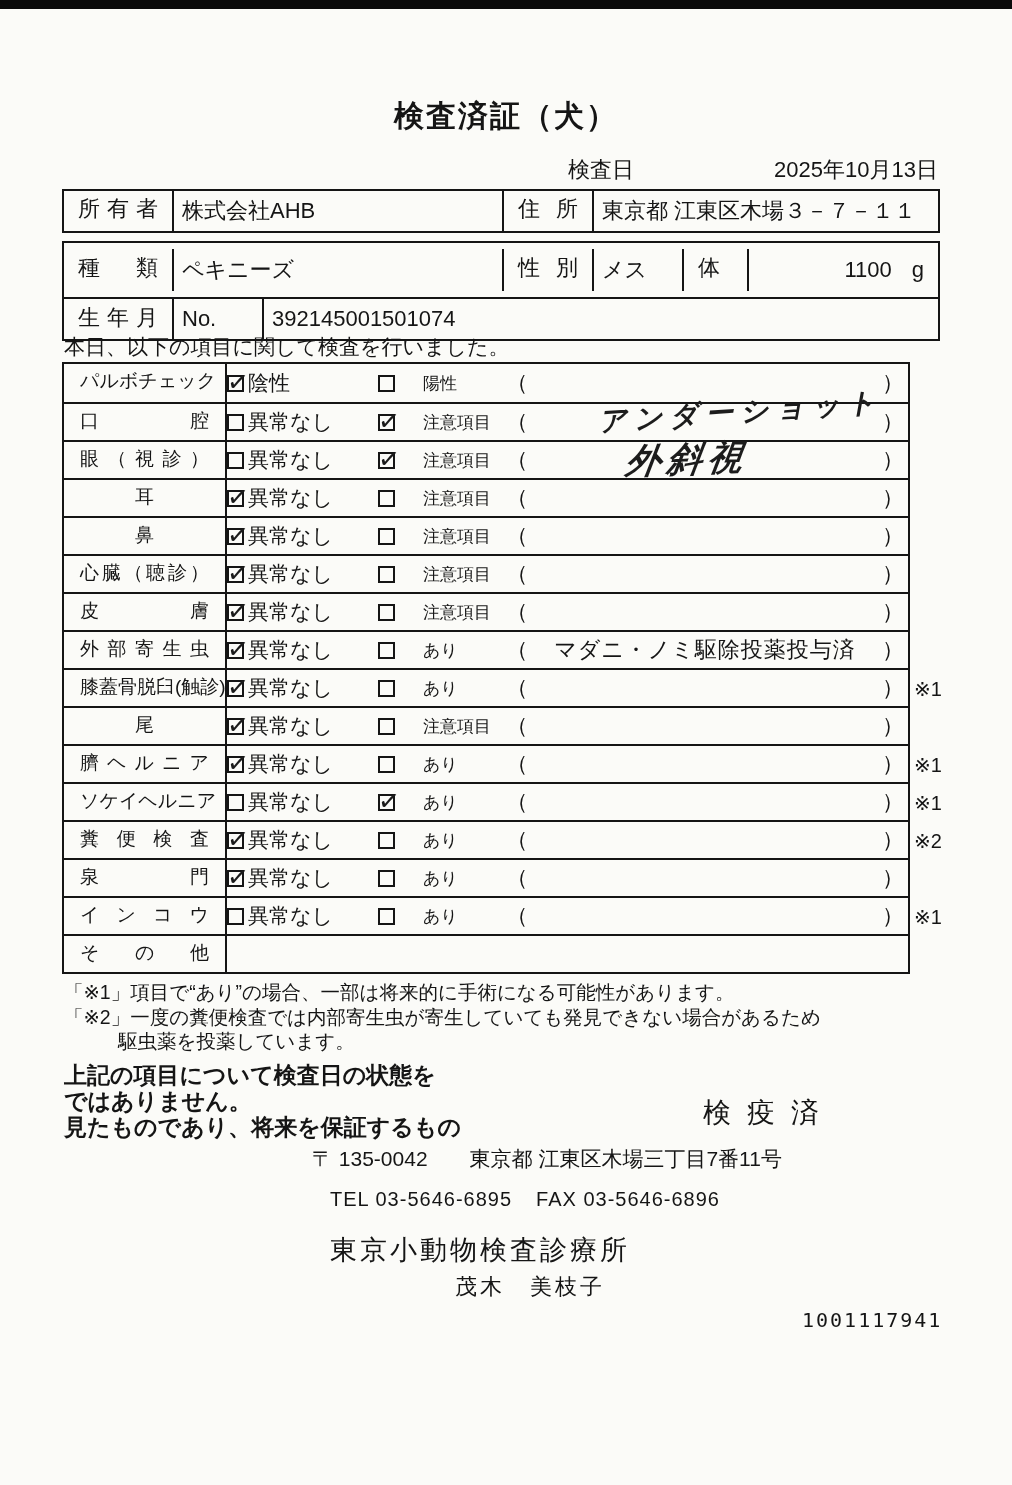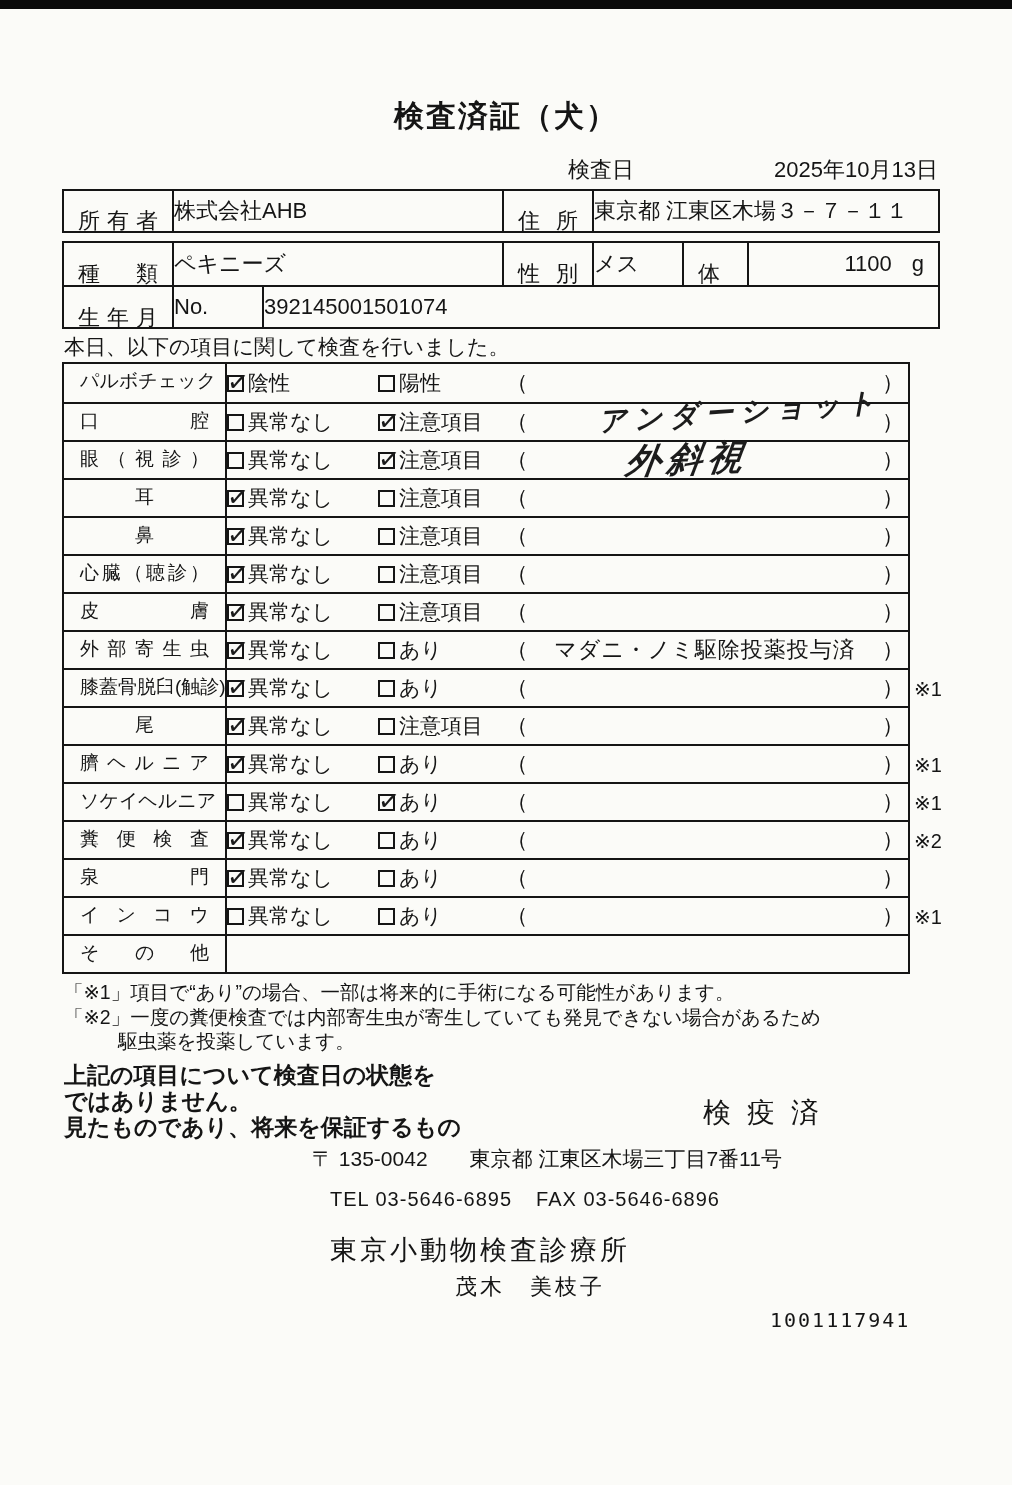--- a/index.html
+++ b/index.html
@@ -21,30 +21,30 @@
   .date-row {
     position:absolute; top:155px; left:568px; width:370px;
     display:flex; justify-content:space-between; font-size:22px;
   }
 
   .tbl { position:absolute; left:62px; width:878px; border:2px solid #151515; background:transparent; }
   .trow { display:flex; height:40px; }
   .trow + .trow { border-top:2px solid #151515; }
   .cell {
     height:100%; display:flex; align-items:center;
-    font-size:22px; padding:0 0; overflow:hidden;
+    font-size:22px; padding:0 8px; overflow:hidden;
   }
   .cell.bl { border-left:2px solid #151515; }
   .cell.hdr {
     display:block; text-align:justify; text-align-last:justify;
-    line-height:36px; padding:12px 14px; font-size:22px;
+    line-height:36px; padding:0 14px; font-size:22px;
   }
   .owner-tbl { top:189px; }
   .pet-tbl { top:241px; }
-  .pet-tbl .trow { height:42px; }
+  .pet-tbl .trow { height:42px;margin-top:6px; }
   .pet-tbl .cell.hdr { line-height:38px; }
   .w-label { width:108px; }
   .w-main { width:330px; }
   .w-sub { width:90px; }
   .w-sex { width:90px; }
   .w-wlabel { width:65px; padding:0 6px; }
   .w-weight { flex:1; justify-content:flex-end; padding-right:14px; gap:20px; }
   .w-flex { flex:1; }
 
   .intro { position:absolute; top:333px; left:64px; font-size:21px; }
@@ -54,21 +54,21 @@
   .erow + .erow { border-top:2px solid #151515; }
   .ecell { display:flex; align-items:center; }
   .elabel {
     width:163px; border-right:2px solid #151515;
     display:block; font-size:19px; line-height:34px;
     padding:0 16px; text-align:justify; text-align-last:justify;
     white-space:nowrap;
   }
   .elabel.single { text-align-last:center; }
   .opt1 { width:143px; padding-left:0; font-size:21px; }
-  .opt2 { width:132px; padding-left:8px; font-size:21px; }
+  .opt2 { width:132px; padding-left:8px; font-size:17px;gap:24px; }
   .comment { flex:1; justify-content:space-between; font-size:22px; padding:0 4px; }
   .ctext { flex:1; text-align:center; font-size:22px; letter-spacing:1px; }
   .note { position:absolute; right:-46px; top:7px; font-size:20px; width:40px; }
 
   .cb {
     width:17px; height:17px; border:2px solid #151515;
     margin-right:4px; position:relative; flex:none;
   }
   .cb.checked::after {
     content:"✓"; position:absolute; left:-2px; top:-10px;
@@ -87,21 +87,21 @@
   .notes .indent { margin-left:54px; }
 
   .disclaimer { position:absolute; top:1062px; left:64px; font-size:23px; font-weight:bold; line-height:26px; }
 
   .stamp { position:absolute; top:1094px; left:703px; font-size:28px; letter-spacing:16px; font-weight:500; white-space:nowrap; }
 
   .addr { position:absolute; top:1145px; left:312px; font-size:21px; display:flex; gap:42px; white-space:nowrap; }
   .telfax { position:absolute; top:1188px; left:330px; font-size:20px; display:flex; gap:24px; white-space:nowrap; letter-spacing:1px; }
   .clinic { position:absolute; top:1232px; left:330px; font-size:27px; letter-spacing:3px; font-weight:500; }
   .rep { position:absolute; top:1272px; left:455px; font-size:22px; letter-spacing:3px; }
-  .serial { position:absolute; top:1308px; left:770px; font-size:20px; letter-spacing:2px; font-family:"DejaVu Sans Mono","Liberation Mono",monospace; }
+  .serial { position:absolute; top:1308px; left:802px; font-size:20px; letter-spacing:2px; font-family:"DejaVu Sans Mono","Liberation Mono",monospace; }
 </style>
 </head>
 <body>
 
 <div class="edge-top"></div>
 
 <div class="title">検査済証（犬）</div>
 
 <div class="date-row">
   <span>検査日</span>

